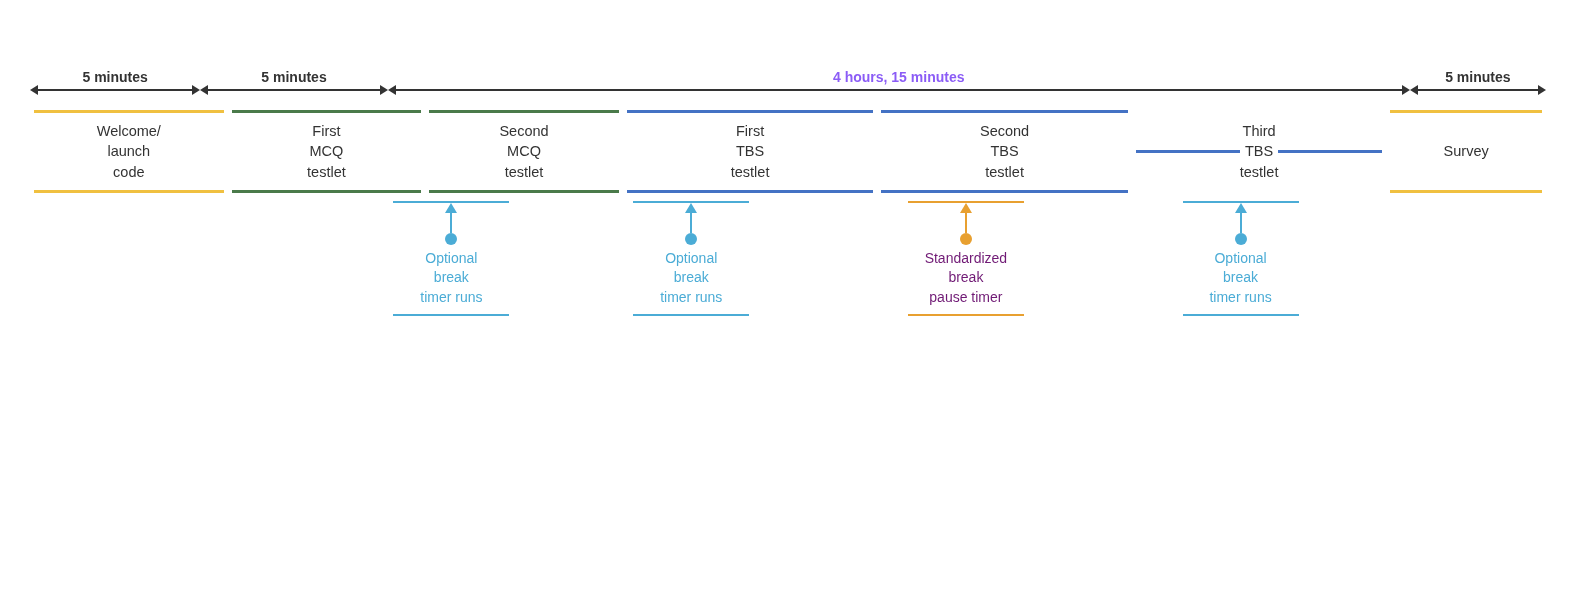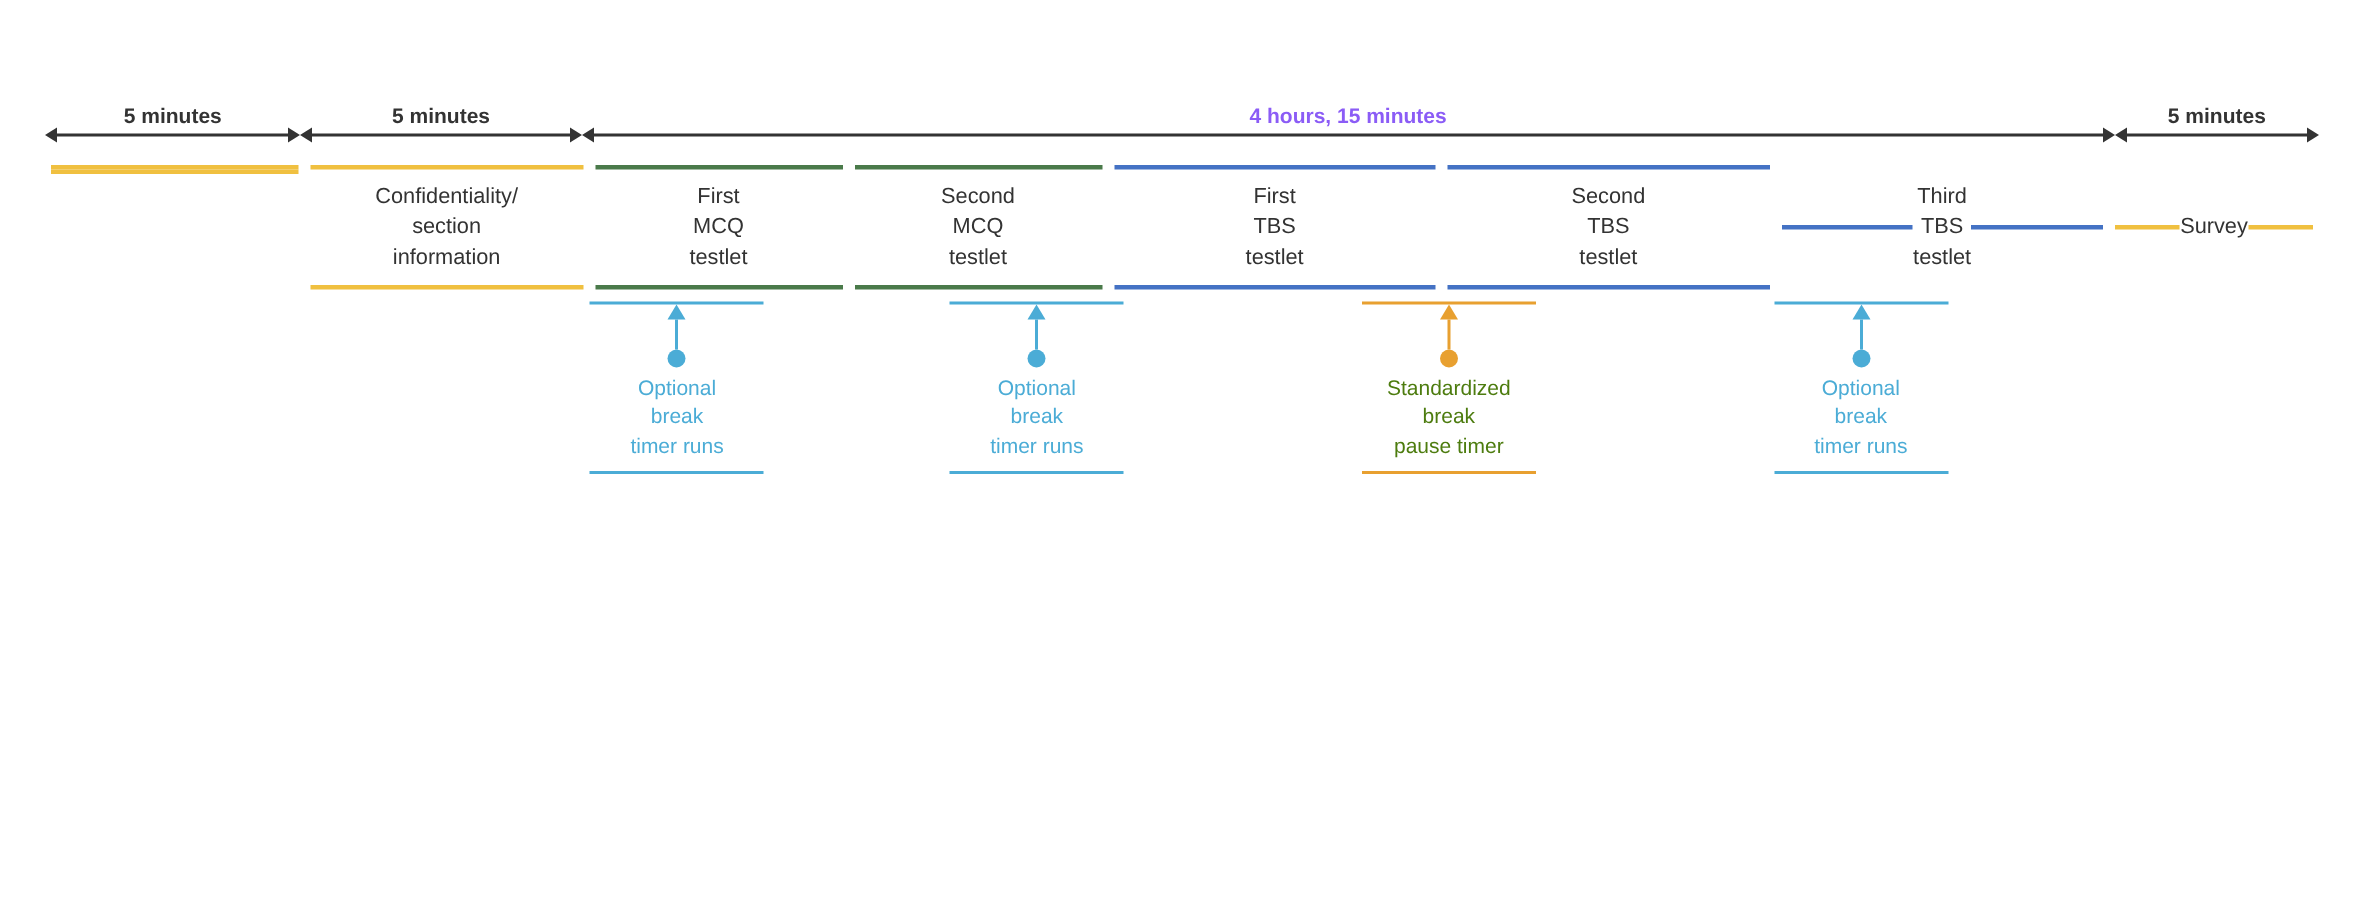--- a/index.html
+++ b/index.html
@@ -70,28 +70,24 @@
         <div style="flex:1;height:1.5px;background:#333;"></div>
         <div style="width:0;height:0;border-top:5px solid transparent;border-bottom:5px solid transparent;border-left:8px solid #333;flex-shrink:0;"></div>
       </div>
     </div>
   </div>
 
   <div style="display:flex; width:100%; align-items:stretch; margin-top:6px;">
 
     <div style="flex:1; display:flex; flex-direction:column; align-items:center; padding:0 4px;">
       <div style="width:100%;height:3px;background:#f0c040;"></div>
+      <div style="font-size:14.5px;color:#333;line-height:1.4;text-align:center;padding:8px 0;flex:1;display:flex;align-items:center;justify-content:center;">Welcome/<br>launch<br>code</div>
       <div style="width:100%;height:3px;background:#f0c040;"></div>
     </div>
 
-    <div style="flex:1.1; display:flex; flex-direction:column; align-items:center; padding:0 4px;">
-      <div style="width:100%;height:3px;background:#f0c040;"></div>
-      <div style="font-size:14.5px;color:#333;line-height:1.4;text-align:center;padding:8px 0;flex:1;display:flex;align-items:center;justify-content:center;">Confidentiality/<br>section<br>information</div>
-      <div style="width:100%;height:3px;background:#f0c040;"></div>
-    </div>
 
     <div style="flex:1; display:flex; flex-direction:column; align-items:center; padding:0 4px;">
       <div style="width:100%;height:3px;background:#4a7a4a;"></div>
       <div style="font-size:14.5px;color:#333;line-height:1.4;text-align:center;padding:8px 0;flex:1;display:flex;align-items:center;justify-content:center;">First<br>MCQ<br>testlet</div>
       <div style="width:100%;height:3px;background:#4a7a4a;"></div>
     </div>
 
     <div style="flex:1; display:flex; flex-direction:column; align-items:center; padding:0 4px;">
       <div style="width:100%;height:3px;background:#4a7a4a;"></div>
       <div style="font-size:14.5px;color:#333;line-height:1.4;text-align:center;padding:8px 0;flex:1;display:flex;align-items:center;justify-content:center;">Second<br>MCQ<br>testlet</div>
@@ -109,21 +105,21 @@
       <div style="font-size:14.5px;color:#333;line-height:1.4;text-align:center;padding:8px 0;flex:1;display:flex;align-items:center;justify-content:center;">Second<br>TBS<br>testlet</div>
       <div style="width:100%;height:3px;background:#4472c4;"></div>
     </div>
 
     <div style="flex:1.3; display:flex; flex-direction:row; align-items:center; padding:0 4px;">
       <div style="width:100%;height:3px;background:#4472c4;"></div>
       <div style="font-size:14.5px;color:#333;line-height:1.4;text-align:center;padding:8px 0;flex:1;display:flex;align-items:center;justify-content:center;">Third<br>TBS<br>testlet</div>
       <div style="width:100%;height:3px;background:#4472c4;"></div>
     </div>
 
-    <div style="flex:0.8; display:flex; flex-direction:row; align-items:center; padding:0 4px;">
+    <div style="flex:0.8; display:flex; flex-direction:column; align-items:center; padding:0 4px;">
       <div style="width:100%;height:3px;background:#f0c040;"></div>
       <div style="font-size:14.5px;color:#333;line-height:1.4;text-align:center;padding:8px 0;flex:1;display:flex;align-items:center;justify-content:center;">Survey</div>
       <div style="width:100%;height:3px;background:#f0c040;"></div>
     </div>
   </div>
 
   <div style="display:flex; width:100%; margin-top:8px; align-items:flex-end;">
 
     <div style="flex:3.1;"></div>
 
@@ -158,21 +154,21 @@
 
     <div style="flex:1.3;"></div>
 
     <div style="flex:1; display:flex; flex-direction:column; align-items:center; padding:0 4px;">
       <div style="width:100%;height:2px;background:#e8a030;"></div>
       <div style="display:flex;flex-direction:column;align-items:center;margin-top:0;">
         <div style="width:0;height:0;border-left:6px solid transparent;border-right:6px solid transparent;border-bottom:10px solid #e8a030;"></div>
         <div style="width:2px;height:20px;background:#e8a030;"></div>
         <div style="width:12px;height:12px;border-radius:50%;background:#e8a030;"></div>
       </div>
-      <div style="font-size:14px;color:#4d7c0f;text-align:center;line-height:1.4;margin-top:4px;">Standardized<br>break<br>pause timer</div>
+      <div style="font-size:14px;color:#701a75;text-align:center;line-height:1.4;margin-top:4px;">Standardized<br>break<br>pause timer</div>
       <div style="width:100%;height:2px;background:#e8a030;margin-top:6px;"></div>
     </div>
 
     <div style="flex:1.3;"></div>
 
     <div style="flex:1; display:flex; flex-direction:column; align-items:center; padding:0 4px;">
       <div style="width:100%;height:2px;background:#4bacd6;"></div>
       <div style="display:flex;flex-direction:column;align-items:center;margin-top:0;">
         <div style="width:0;height:0;border-left:6px solid transparent;border-right:6px solid transparent;border-bottom:10px solid #4bacd6;"></div>
         <div style="width:2px;height:20px;background:#4bacd6;"></div>

